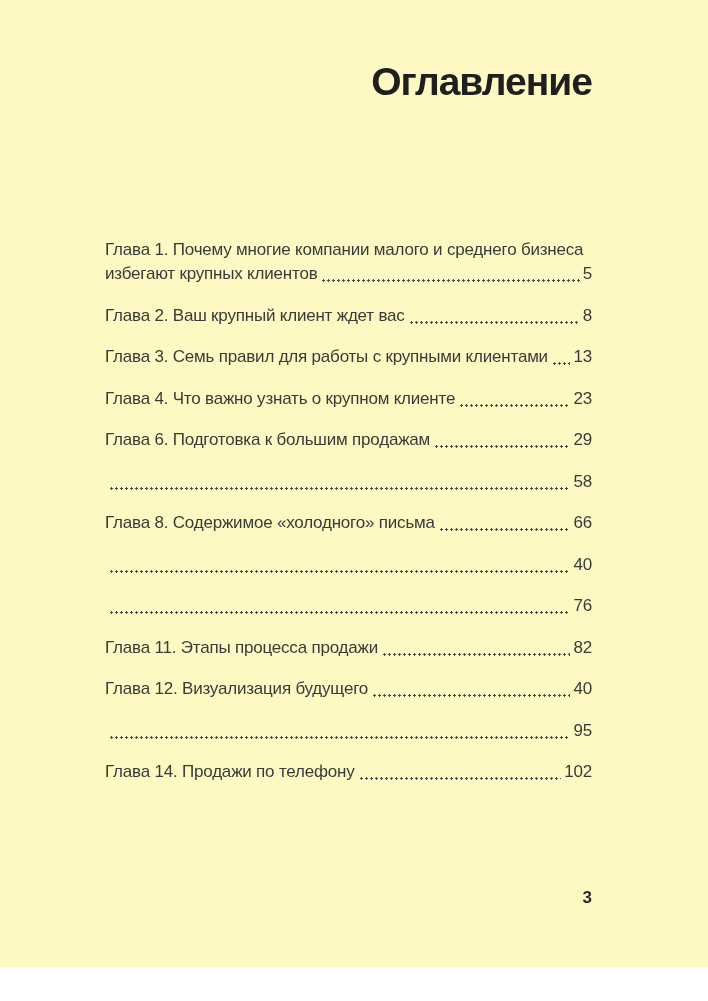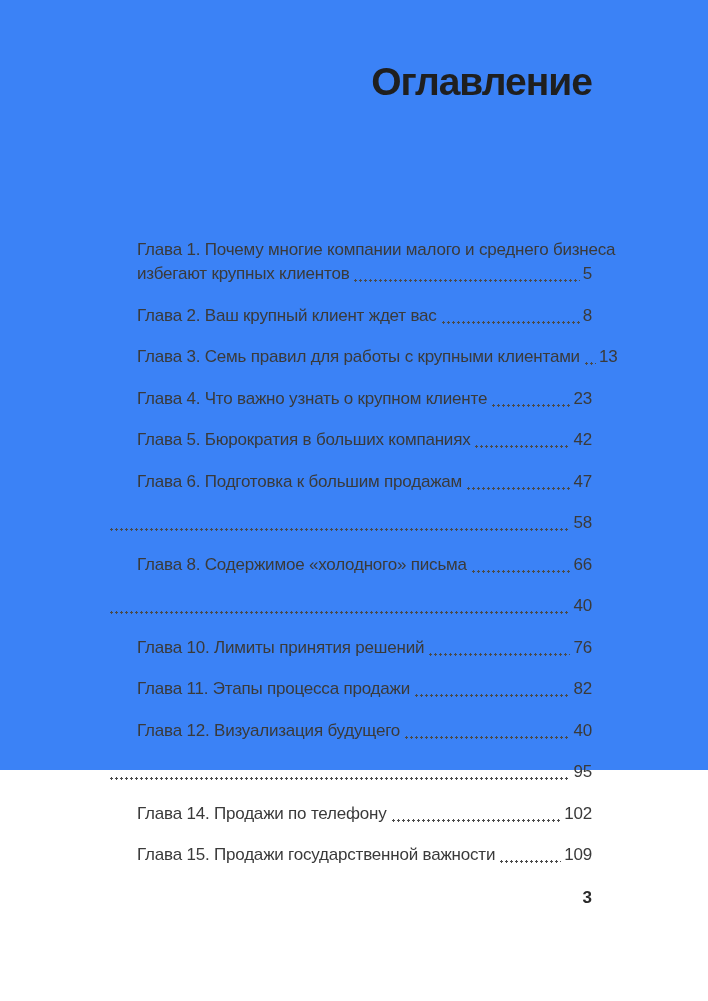--- a/index.html
+++ b/index.html
@@ -7,22 +7,22 @@
     padding: 0;
     width: 708px;
     height: 1001px;
     background: #ffffff;
     overflow: hidden;
     font-family: "Liberation Sans", sans-serif;
   }
   .page {
     position: relative;
     width: 708px;
-    height: 770px;
-    background: #3b82f6;
+    height: 967px;
+    background: #fef9c3;
   }
   .content {
     position: absolute;
     left: 105px;
     top: 0;
     width: 487px;
     height: 1001px;
   }
   h1.title {
     position: absolute;
@@ -48,21 +48,20 @@
   .toc-entry {
     margin-bottom: 17.5px;
   }
   .toc-line {
     display: flex;
     align-items: flex-end;
     width: 100%;
   }
   .toc-text {
     white-space: nowrap;
-    margin-left: 32px;
   }
   .leader {
     flex: 1 1 auto;
     height: 3px;
     margin: 0 3px 4px 4px;
     background-image: radial-gradient(circle, #4a4a4a 1.05px, rgba(0,0,0,0) 1.4px);
     background-size: 5px 3px;
     background-repeat: repeat-x;
     background-position: left bottom;
     min-width: 12px;
@@ -113,30 +112,23 @@
         </div>
         <div class="toc-entry">
           <div class="toc-line">
             <span class="toc-text">Глава 4. Что важно узнать о крупном клиенте </span>
             <span class="leader"></span>
             <span class="pagenum">23</span>
           </div>
         </div>
         <div class="toc-entry">
           <div class="toc-line">
-            <span class="toc-text">Глава 5. Бюрократия в больших компаниях </span>
-            <span class="leader"></span>
-            <span class="pagenum">42</span>
-          </div>
-        </div>
-        <div class="toc-entry">
-          <div class="toc-line">
             <span class="toc-text">Глава 6. Подготовка к большим продажам </span>
             <span class="leader"></span>
-            <span class="pagenum">47</span>
+            <span class="pagenum">29</span>
           </div>
         </div>
         <div class="toc-entry">
           <div class="toc-line">
             <span class="leader"></span>
             <span class="pagenum">58</span>
           </div>
         </div>
         <div class="toc-entry">
           <div class="toc-line">
@@ -146,21 +138,20 @@
           </div>
         </div>
         <div class="toc-entry">
           <div class="toc-line">
             <span class="leader"></span>
             <span class="pagenum">40</span>
           </div>
         </div>
         <div class="toc-entry">
           <div class="toc-line">
-            <span class="toc-text">Глава 10. Лимиты принятия решений </span>
             <span class="leader"></span>
             <span class="pagenum">76</span>
           </div>
         </div>
         <div class="toc-entry">
           <div class="toc-line">
             <span class="toc-text">Глава 11. Этапы процесса продажи </span>
             <span class="leader"></span>
             <span class="pagenum">82</span>
           </div>
@@ -178,23 +169,16 @@
             <span class="pagenum">95</span>
           </div>
         </div>
         <div class="toc-entry">
           <div class="toc-line">
             <span class="toc-text">Глава 14. Продажи по телефону </span>
             <span class="leader"></span>
             <span class="pagenum">102</span>
           </div>
         </div>
-        <div class="toc-entry">
-          <div class="toc-line">
-            <span class="toc-text">Глава 15. Продажи государственной важности </span>
-            <span class="leader"></span>
-            <span class="pagenum">109</span>
-          </div>
-        </div>
       </div>
     <div class="folio">3</div>
   </div>
 </div>
 
 </body></html>

